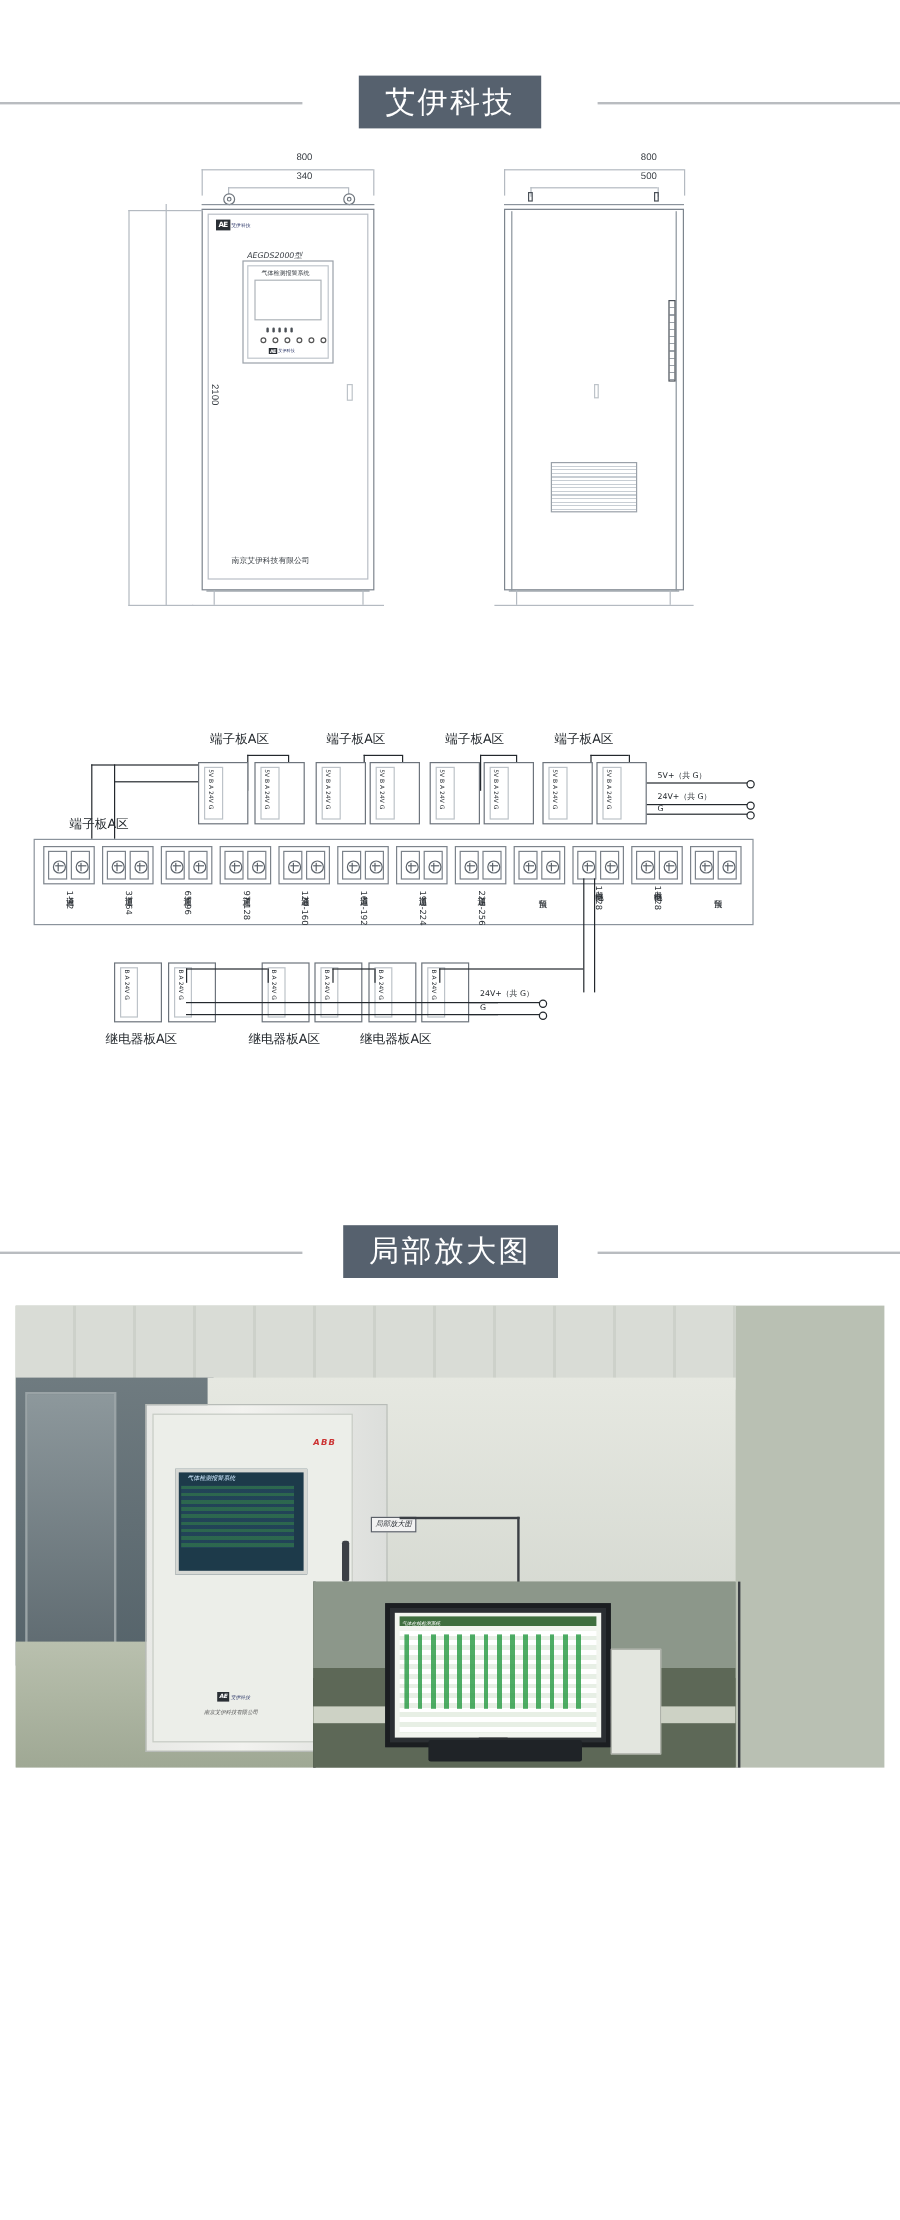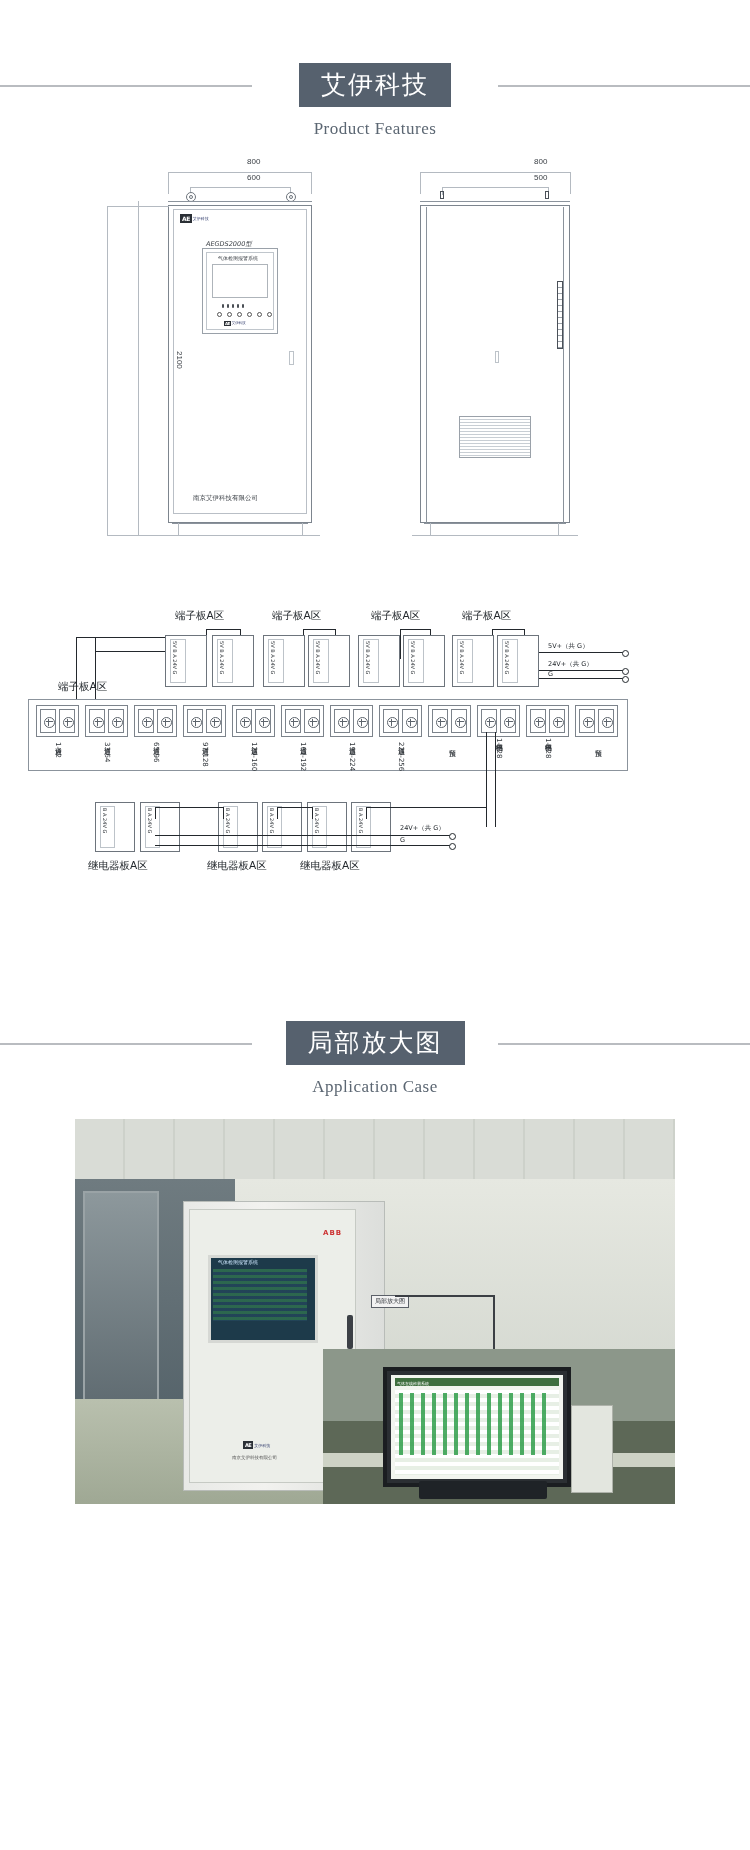--- a/index.html
+++ b/index.html
@@ -96,22 +96,22 @@
         font-family:"DejaVu Sans",sans-serif;}
   .wire{position:absolute;background:#23282d;}
   .wire.h{height:1px;}
   .wire.v{width:1px;}
   .endpt{position:absolute;width:5px;height:5px;border:1px solid #23282d;border-radius:50%;background:#fff;}
   .plab{position:absolute;font-size:6.5px;color:#23282d;white-space:nowrap;
         font-family:"DejaVu Sans",sans-serif;}
 
   
   #sec-case .photo{
-    position:relative;width:600px;height:385px;margin:16px auto;
-    background:#b9c0b3; overflow:hidden;
+    position:relative;width:724px;height:385px;margin:16px auto;
+    background:#b9c0b3; overflow:hidden;font-style:italic;
   }
   .ph-wall{position:absolute;}
   .ph-cab{position:absolute;background:linear-gradient(to right,#e8e9e6 0%,#f2f2ef 40%,#dcdedb 100%);
           border:1px solid #b8bcb8;}
   .ph-scr{position:absolute;background:#1d3a4a;border:3px solid #d6d8d4;}
   .ph-mon{position:absolute;background:#2b2f33;border:4px solid #1b1e21;overflow:hidden;}
   .callout{position:absolute;border:2px solid #3b3f44;}
   .cal-lbl{position:absolute;background:#f2f2f2;border:1px solid #5b6068;
            font-size:6px;padding:1px 3px;color:#2c3036;white-space:nowrap;
            font-family:"DejaVu Sans",sans-serif;}
@@ -122,31 +122,30 @@
 <div class="page">
 
   <div id="sec-dims" style="position:absolute;left:0;top:0;width:750px;">
 
     <div class="sec-head" style="margin-top:62px;">
       <div class="bar">
         <span class="rule left"></span>
         <span class="rule right"></span>
         <span class="cn">艾伊科技</span>
       </div>
-      <div class="en">Product Features</div>
     </div>
 
     <div class="canvas" style="margin-top:12px;">
 
       <div class="dim" style="left:203px;top:6px;">800</div>
       <div class="ln h lt" style="left:168px;top:21px;width:143px;"></div>
       <div class="ln v lt" style="left:168px;top:21px;height:22px;"></div>
       <div class="ln v lt" style="left:311px;top:21px;height:22px;"></div>
 
-      <div class="dim" style="left:203px;top:22px;">600</div>
+      <div class="dim" style="left:203px;top:22px;">340</div>
       <div class="ln h lt" style="left:190px;top:36px;width:100px;"></div>
       <div class="ln v lt" style="left:190px;top:36px;height:8px;"></div>
       <div class="ln v lt" style="left:290px;top:36px;height:8px;"></div>
 
       <div class="lug" style="left:186px;top:41px;"></div>
       <div class="lug" style="left:286px;top:41px;"></div>
 
       <div class="ln h" style="left:168px;top:50px;width:144px;"></div>
       <div class="ln h lt" style="left:168px;top:54px;width:144px;"></div>
 
@@ -468,21 +467,20 @@
   </div>
 
   <div id="sec-case" style="position:absolute;left:0;top:1010px;width:750px;">
 
     <div class="sec-head" style="margin-top:10px;">
       <div class="bar">
         <span class="rule left"></span>
         <span class="rule right"></span>
         <span class="cn">局部放大图</span>
       </div>
-      <div class="en">Application Case</div>
     </div>
 
     <div class="photo" style="margin-top:22px;">
 
       <div class="ph-wall" style="left:0;top:0;width:600px;height:70px;
                   background:repeating-linear-gradient(to right,#d9dcd6 0 48px,#cdd1ca 48px 50px),
                              linear-gradient(to bottom,#e3e6e0,#d2d6cf);"></div>
       <div class="ph-wall" style="left:0;top:60px;width:165px;height:240px;
                   background:linear-gradient(to bottom,#6f7b80,#55636a);"></div>
       <div class="ph-wall" style="left:8px;top:72px;width:72px;height:218px;

